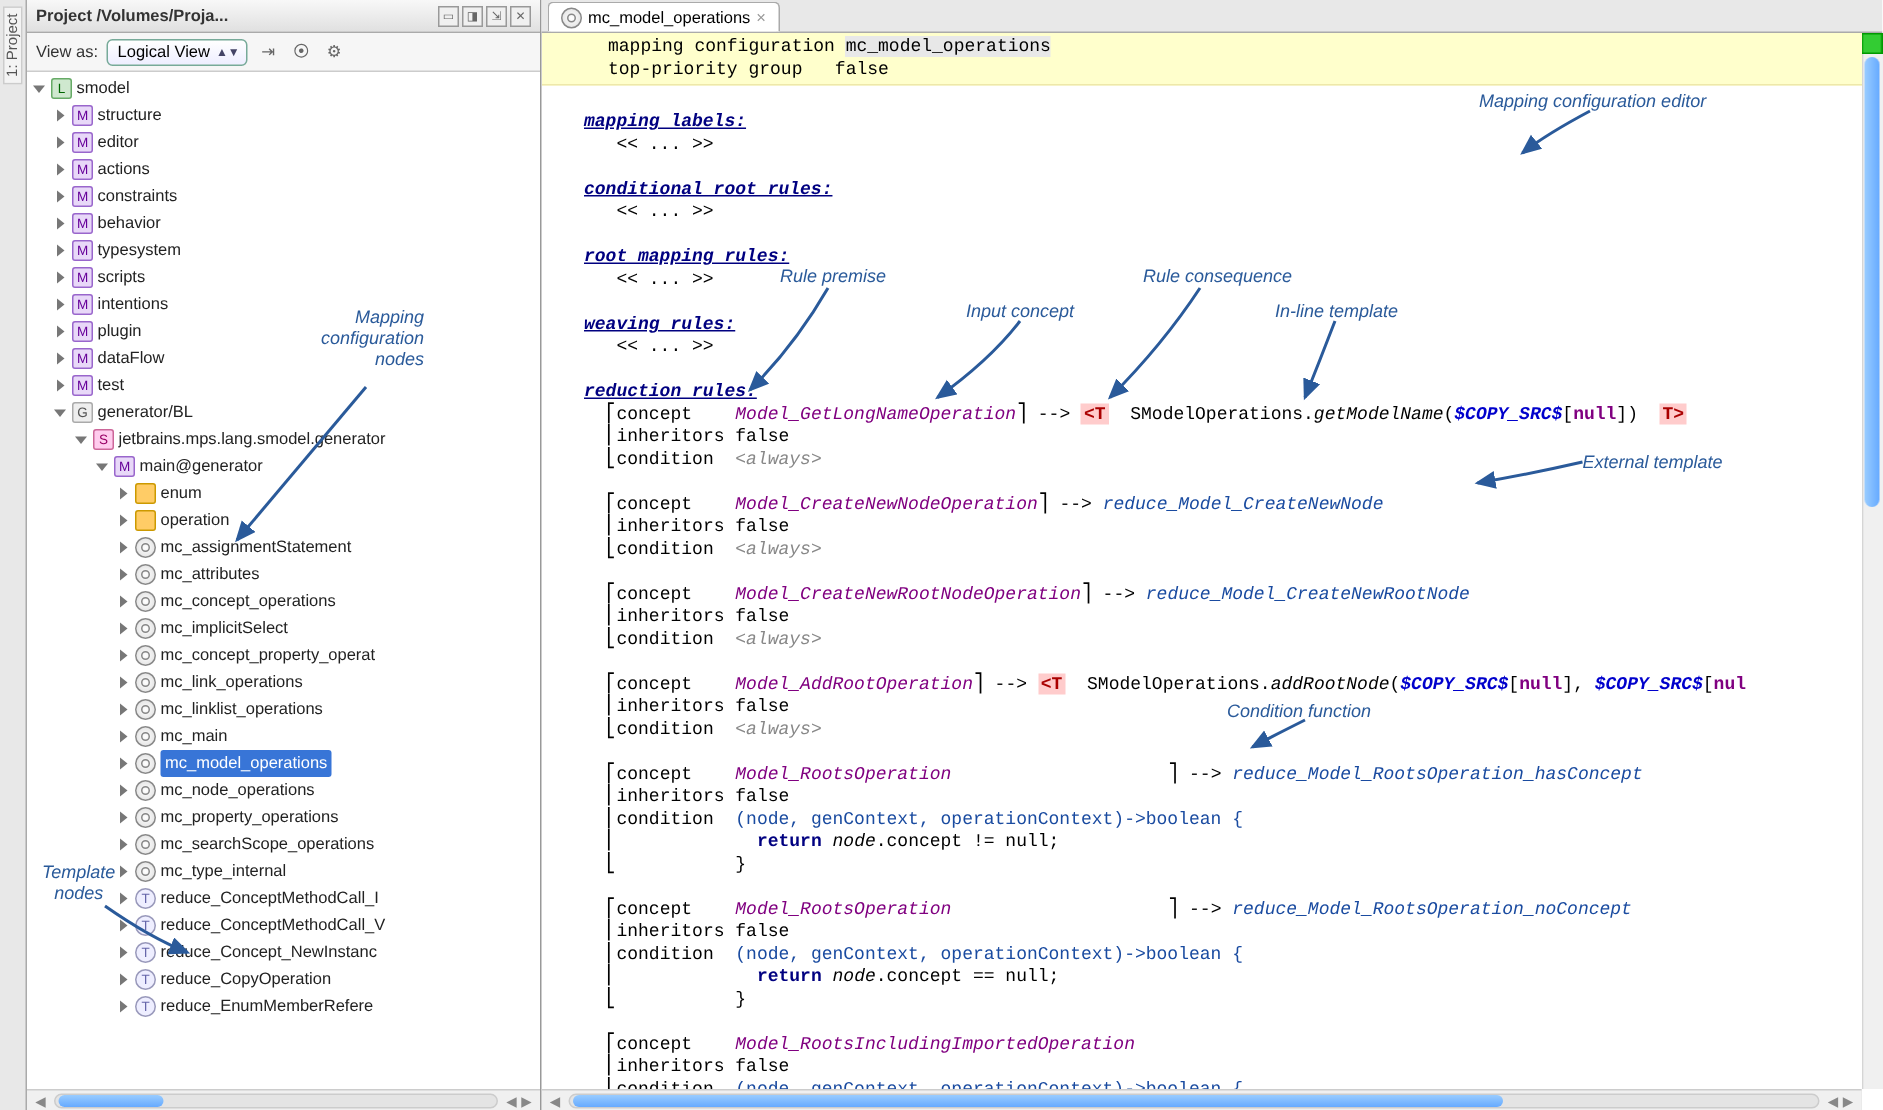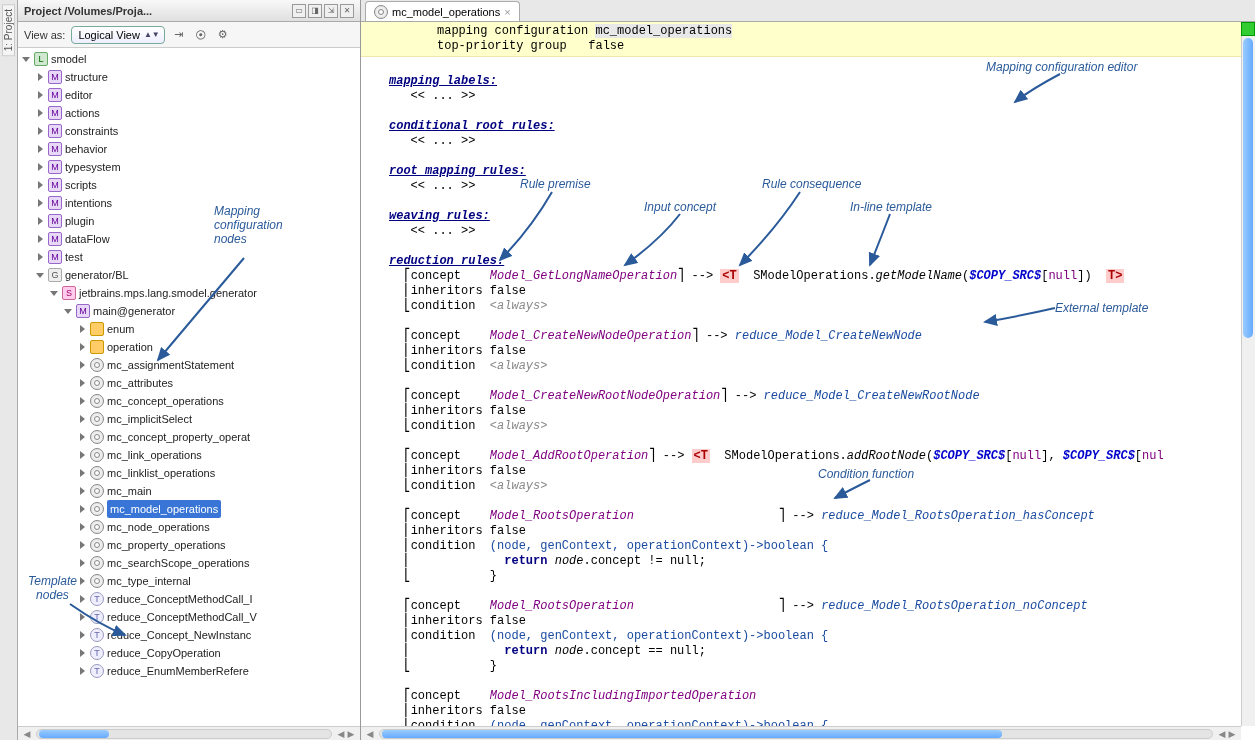--- a/index.html
+++ b/index.html
@@ -41,35 +41,35 @@
 .editor-area { flex: 1; display: flex; flex-direction: column; position:relative; }
 .tab-bar { display:flex; align-items:flex-end; height:22px; background:#e8e8e8; border-bottom:1px solid #aaa; padding:0 4px; }
 .tab { background:#fff; border:1px solid #aaa; border-bottom:none; border-radius:4px 4px 0 0; padding:2px 8px; display:flex; align-items:center; gap:4px; height:20px; }
 .tab-close { color:#999; font-size:11px; }
 .editor { flex:1; overflow:auto; font-family: Menlo, "Courier New", monospace; font-size:12px; line-height:15px; color:#000; padding:10px 0 10px 14px; position:relative; background:#fff; }
 .vscroll { position:absolute; right:0; top:22px; bottom:14px; width:14px; background:#f0f0f0; border-left:1px solid #ccc; }
 .vsb-thumb { position:absolute; width:10px; left:1px; background:linear-gradient(90deg,#9cf,#6af); border-radius:5px; }
 .status-sq { position:absolute; right:0; top:0; width:14px; height:14px; background:#3c3; border:1px solid #090; }
 
 .banner { background:#ffffcc; padding:2px 0 2px 0; margin:-10px 0 2px -14px; border-bottom: 1px solid #eee8aa; }
-.banner-inner { padding-left: 44px; margin-left: 32px; }
+.banner-inner { padding-left: 44px; }
 .kw { color:#000; }
 .hl-name { background:#e8e8e8; }
 .sect { color:#000080; font-style:italic; text-decoration:underline; font-weight:bold; }
 .fold { color:#000; }
 .concept-lbl { color:#000; }
 .concept-val { color:#800080; font-style:italic; }
 .gray { color:#888; font-style:italic; }
 .arrow { color:#000; }
 .tag-t { background:#ffcccc; color:#a00; font-weight:bold; padding:0 2px; }
 .api { color:#000; }
 .api-i { font-style:italic;text-align:center; }
 .macro { color:#0000cc; font-style:italic; font-weight:bold; }
 .brkt { color:#000; }
-.nullv { color:#800080; font-weight:normal; }
+.nullv { color:#800080; font-weight:bold; }
 .ext-tmpl { color:#1a4ba0; font-style:italic; }
 .cond-sig { color:#1a4ba0; }
 .cond-kw { color:#000080; font-weight:bold; }
 .cond-var { font-style:italic; }
 .bracket-col { display:inline-block; vertical-align:top; color:#000; }
 .rr-block { white-space:pre; }
 
 .annot { position:absolute; color:#2a5a9a; font-style:italic; font-family:"Lucida Grande",Arial,sans-serif; font-size:12px; pointer-events:none; }
 .ann-arrow { position:absolute; pointer-events:none; }
 
@@ -363,21 +363,21 @@
       <div class="hsb-track">
           <div class="hsb-thumb" style="left:2px; width:620px;"></div>
         </div>
       <div class="hsb-arrow">◀</div>
         <div class="hsb-arrow">▶</div>
     </div>
   </div>
 </div>
 
 <div class="annot" style="left:986px; top:60px;">Mapping configuration editor</div>
-<div class="annot" style="left:214px; top:204px; text-align:left; white-space:pre-line;">Mapping
+<div class="annot" style="left:214px; top:204px; text-align:right; white-space:pre-line;">Mapping
 configuration
 nodes</div>
 <div class="annot" style="left:28px; top:574px; text-align:center; white-space:pre-line;">Template
 nodes</div>
 <div class="annot" style="left:520px; top:177px;">Rule premise</div>
 <div class="annot" style="left:644px; top:200px;">Input concept</div>
 <div class="annot" style="left:762px; top:177px;">Rule consequence</div>
 <div class="annot" style="left:850px; top:200px;">In-line template</div>
 <div class="annot" style="left:1055px; top:301px;">External template</div>
 <div class="annot" style="left:818px; top:467px;">Condition function</div>

